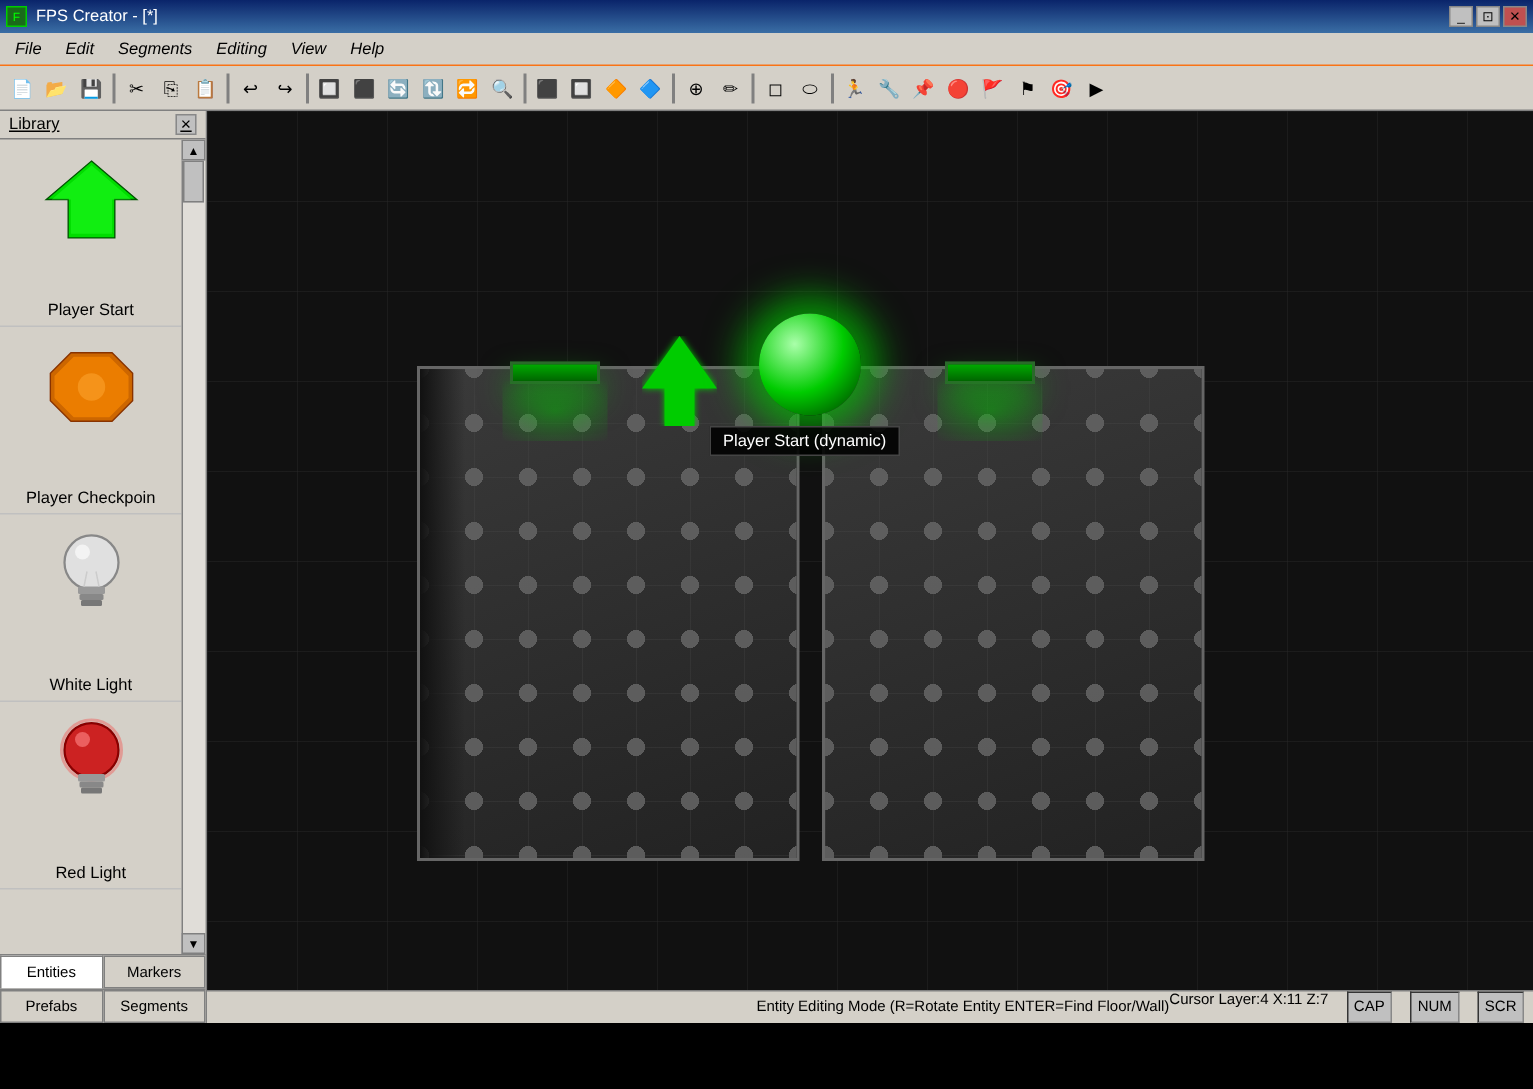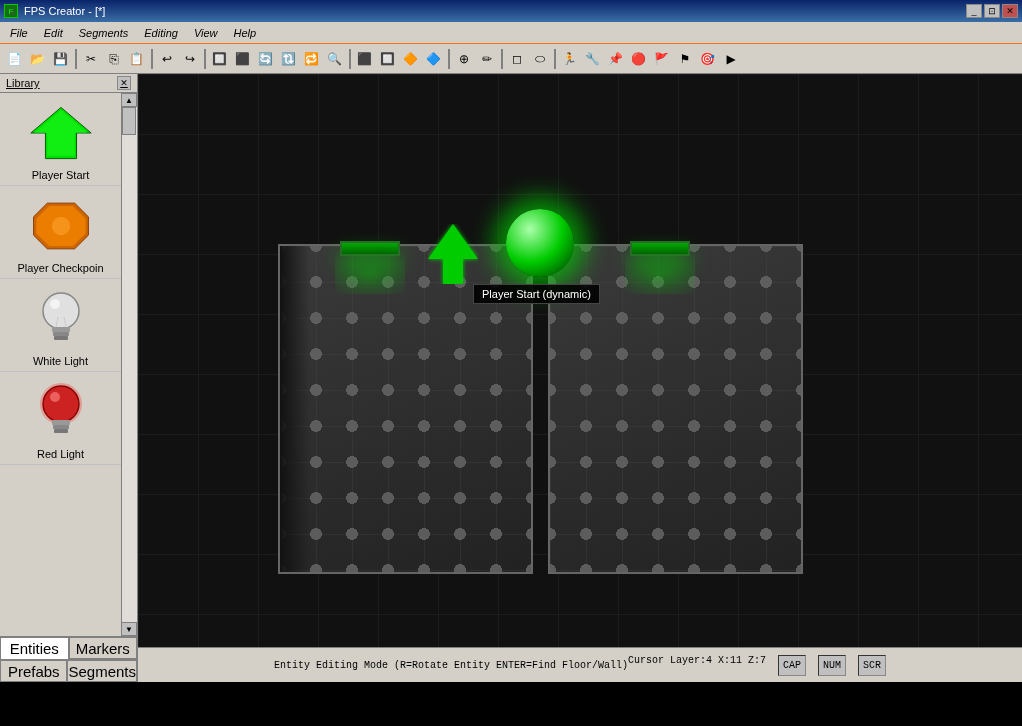--- a/index.html
+++ b/index.html
@@ -102,20 +102,21 @@
       position: relative;
     }
 
     .library-item {
       display: flex;
       flex-direction: column;
       align-items: center;
       padding: 8px 4px 4px 4px;
       cursor: pointer;
       border-bottom: 1px solid #c0c0c0;
+      gap: 32px;
     }
     .library-item-icon {
       width: 64px;
       height: 64px;
       display: flex;
       align-items: center;
       justify-content: center;
     }
     .library-item-label {
       font-size: 11px;
@@ -135,21 +136,21 @@
     }
     .lib-tab {
       flex: 1;
       height: 22px;
       display: flex;
       align-items: center;
       justify-content: center;
       background: #d4d0c8;
       border: 1px solid #808080;
       cursor: pointer;
-      font-size: 15px;
+      font-size: 10px;
     }
     .lib-tab.active {
       background: #fff;
       border-bottom: none;
     }
 
     
     #viewport {
       flex: 1;
       background: #6d28d9;
@@ -197,28 +198,27 @@
       background: linear-gradient(135deg, #3a3a3a 0%, #252525 100%);
       border: 3px solid #666;
     }
 
     
     #status-bar {
       position: absolute;
       bottom: 0;
       left: 0;
       right: 0;
-      height: 35px;
+      height: 22px;
       background: #d4d0c8;
       border-top: 1px solid #808080;
       display: flex;
       align-items: center;
       padding: 0 6px;
-      justify-content: center;
-      font-family: Liberation Mono, monospace;
+      justify-content: flex-end;
     }
     #status-left { font-size: 10px; color: #000; }
     #status-right { display: flex; gap: 12px; font-size: 10px; }
     .status-indicator {
       padding: 4px 4px;
       background: #c0c0c0;
       border: 1px inset #888;
     }
   </style>
 </head>

